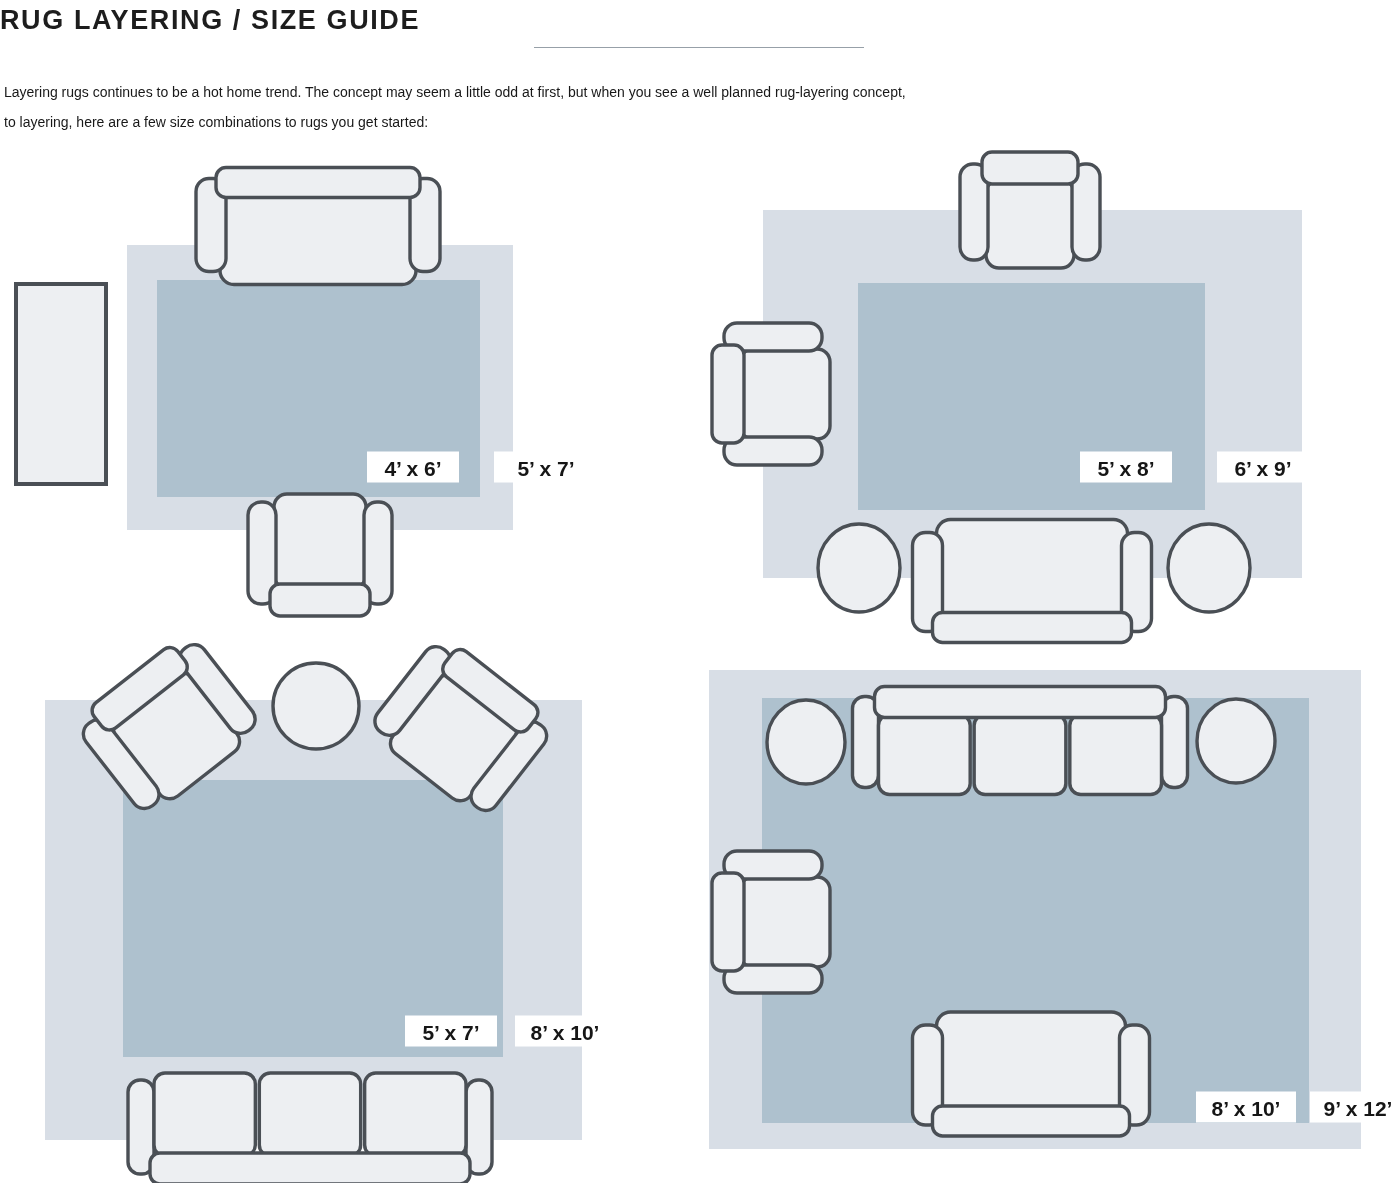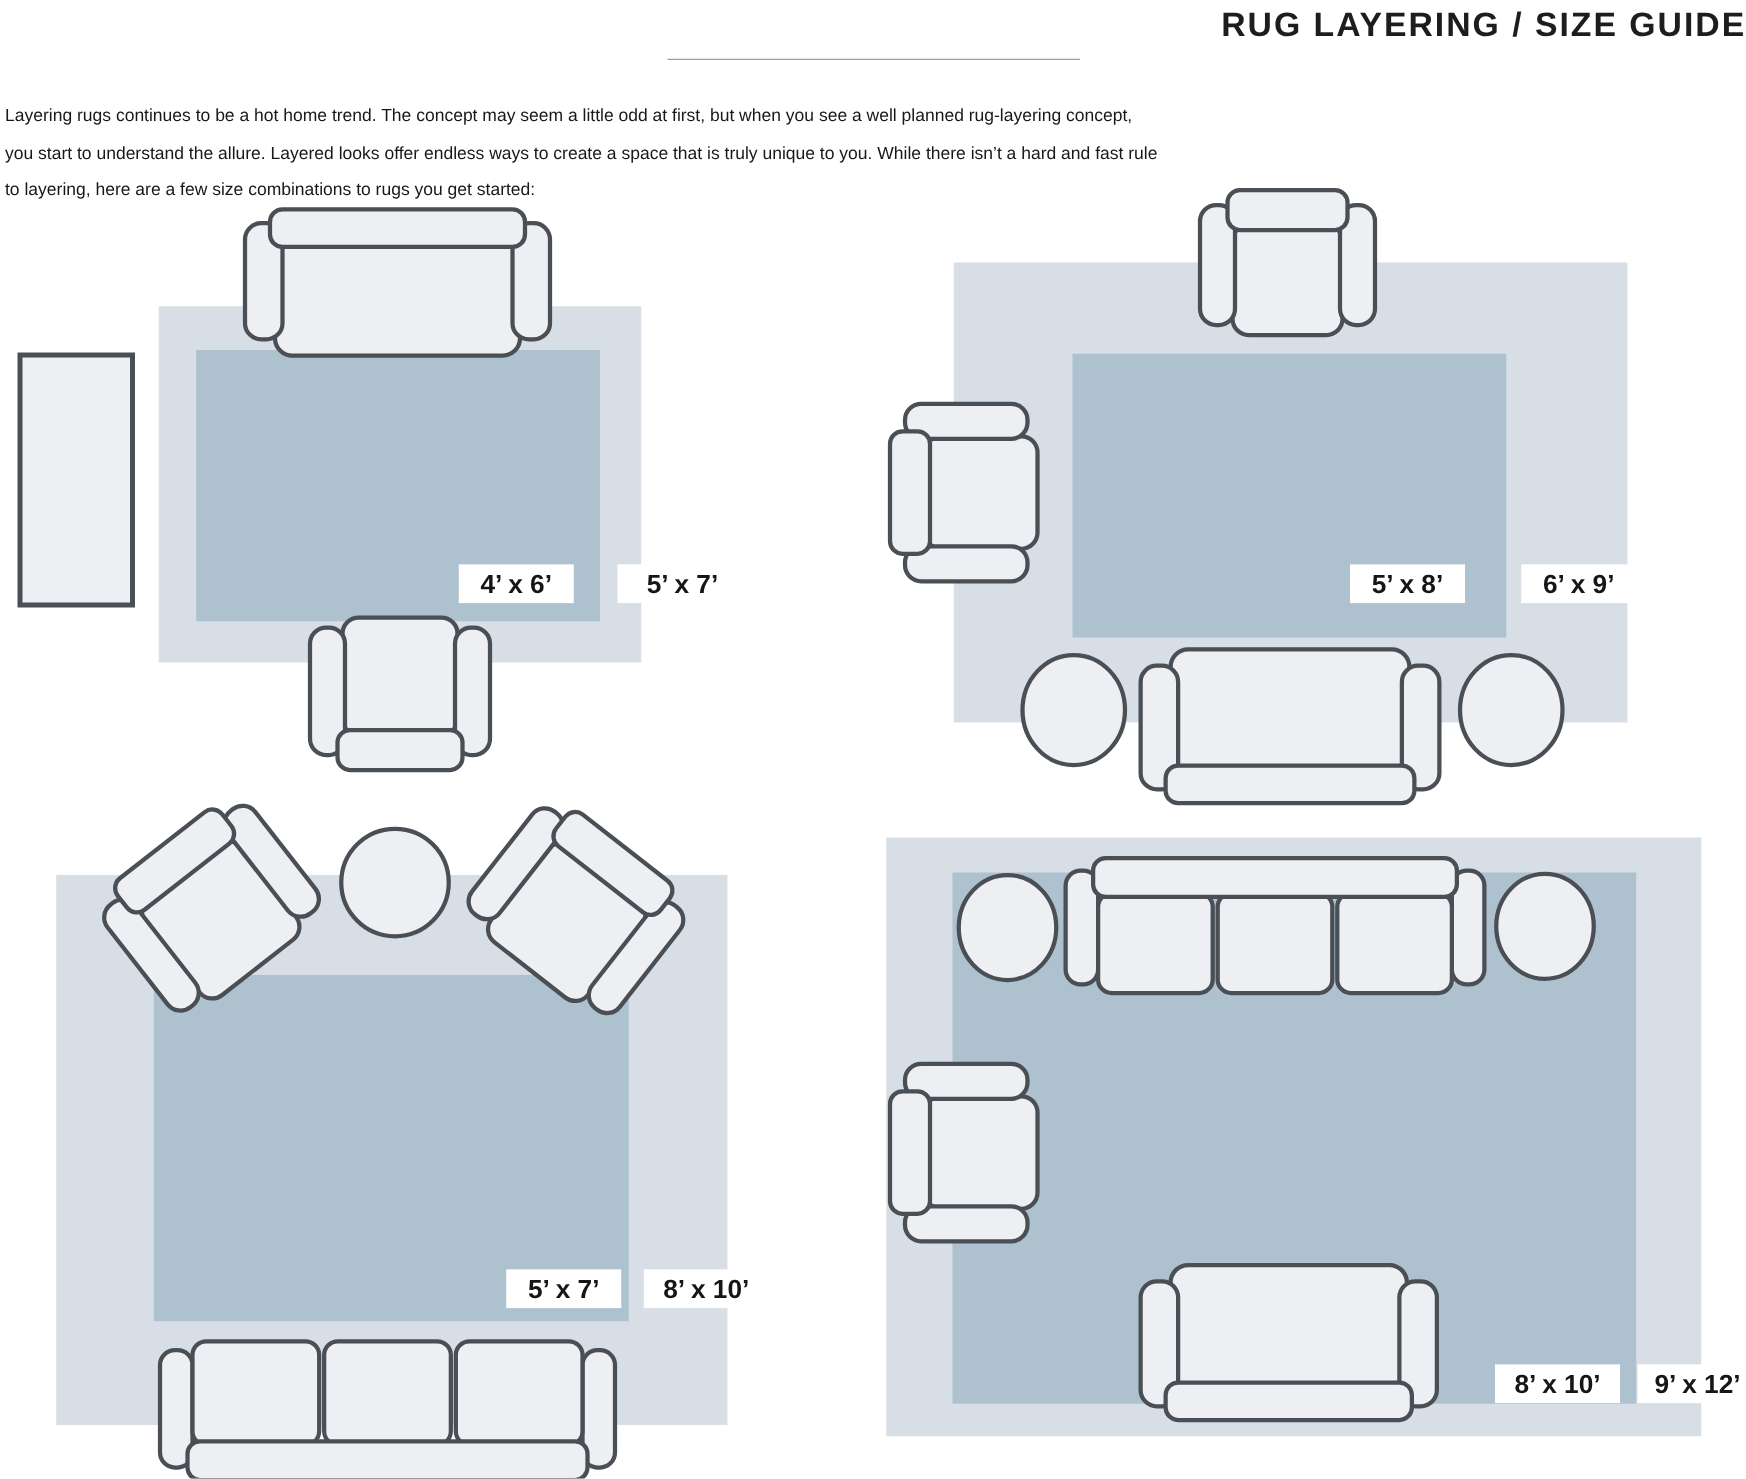--- a/index.html
+++ b/index.html
@@ -2,42 +2,41 @@
 <html><head>
 <meta charset="utf-8">
 <style>
   html,body{margin:0;padding:0;}
   body{
     width:1397px;height:1183px;overflow:hidden;background:#ffffff;
     font-family:"Liberation Sans",sans-serif;
   }
   .page{position:relative;width:1397px;height:1183px;background:#ffffff;}
   .title{
-    margin:0;padding-top:5px;text-align:right;
+    margin:0;padding-top:5px;text-align:left;
     font-size:27px;font-weight:700;letter-spacing:1.6px;color:#1d1d1d;
   }
   .title-underline{
     width:330px;height:1px;background:#97a0a8;margin:11px auto 0;
   }
   .intro{
     margin:30px 0 0;padding:0 4px;
     font-size:14px;line-height:29.5px;color:#181818;letter-spacing:0;
   }
   .intro .intro-line{white-space:nowrap;}
   .canvas{position:absolute;left:0;top:0;}
 </style>
 </head>
 <body>
 
 <div class="page">
   <h1 class="title">RUG LAYERING / SIZE GUIDE</h1>
   <div class="title-underline"></div>
   <div class="intro">
     <div class="intro-line">Layering rugs continues to be a hot home trend. The concept may seem a little odd at first, but when you see a well planned rug-layering concept,</div>
-    <div class="intro-line">you start to understand the allure. Layered looks offer endless ways to create a space that is truly unique to you. While there isn’t a hard and fast rule</div>
     <div class="intro-line">to layering, here are a few size combinations to rugs you get started:</div>
   </div>
   <svg class="canvas" width="1397" height="1183" viewBox="0 0 1397 1183" xmlns="http://www.w3.org/2000/svg">
       <g>
         <rect x="127" y="245" width="386" height="285" fill="#d8dee6"></rect>
         <rect x="157" y="280" width="323" height="217" fill="#aec1ce"></rect>
         <g transform="translate(318,226) rotate(0)">
           <rect x="-98" y="-32.5" width="196" height="91" rx="14" ry="14" fill="#edeff2" stroke="#4a4f55" stroke-width="3.4" stroke-linejoin="round"></rect>
           <rect x="-122" y="-47.5" width="30" height="93" rx="13" ry="13" fill="#edeff2" stroke="#4a4f55" stroke-width="3.4" stroke-linejoin="round"></rect>
           <rect x="92" y="-47.5" width="30" height="93" rx="13" ry="13" fill="#edeff2" stroke="#4a4f55" stroke-width="3.4" stroke-linejoin="round"></rect>

